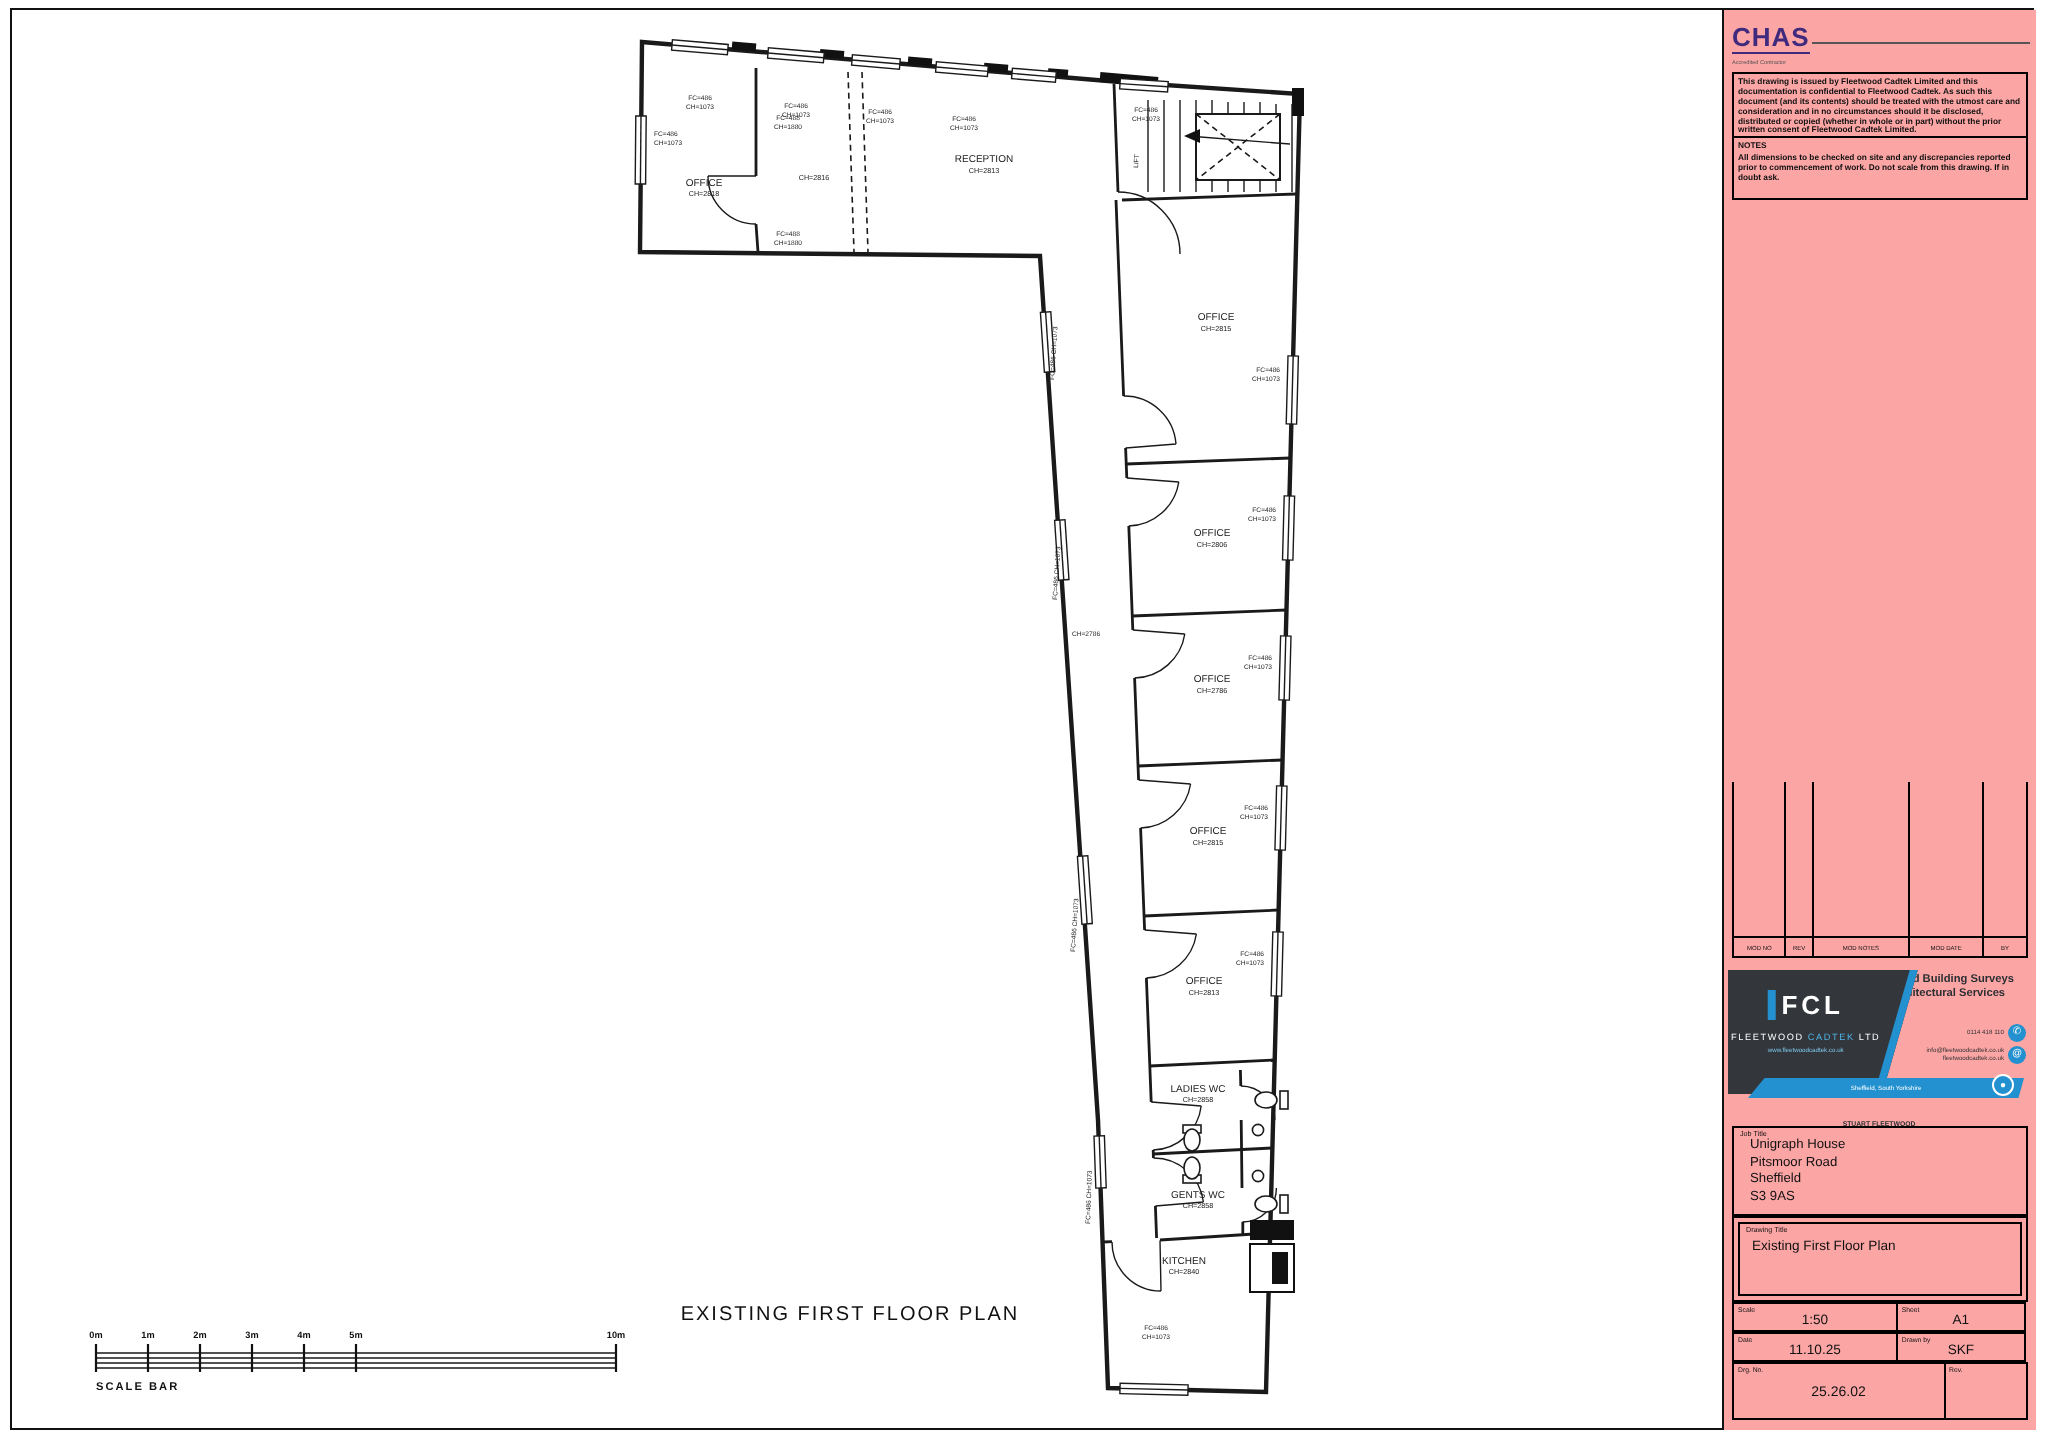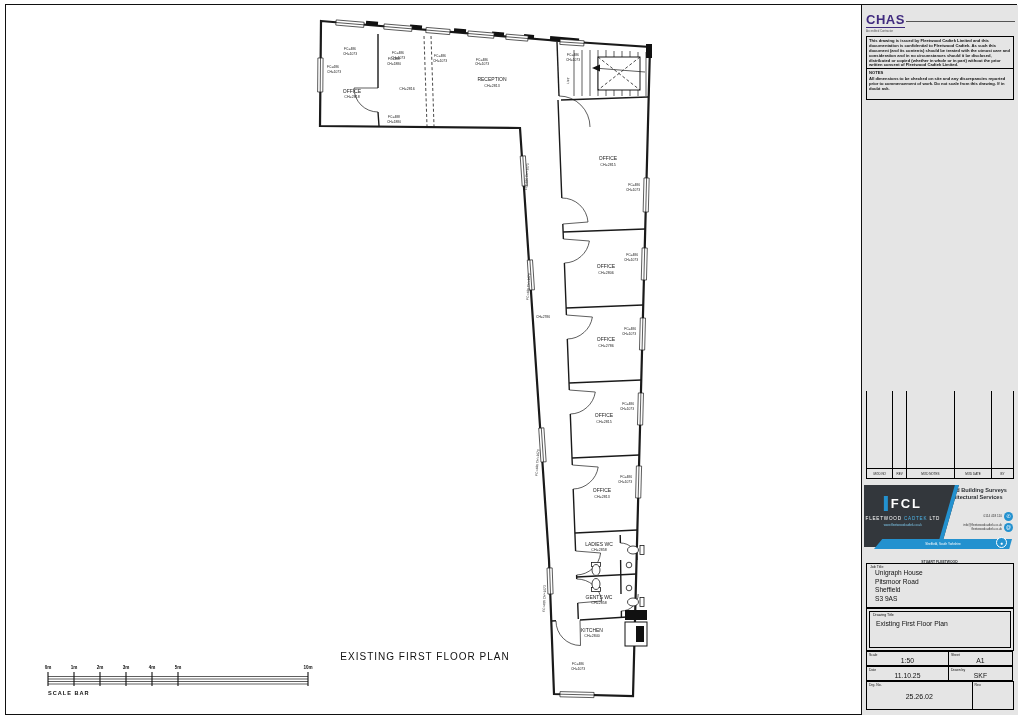--- a/index.html
+++ b/index.html
@@ -18,21 +18,21 @@
   .rm{font-size:5px;text-anchor:middle;fill:#1b1b1b;}
   .ch{font-size:3.6px;text-anchor:middle;fill:#1b1b1b;}
   .wl{font-size:3.3px;text-anchor:middle;fill:#1b1b1b;}
   .wls{font-size:3.3px;text-anchor:start;fill:#1b1b1b;}
   .wle{font-size:3.3px;text-anchor:end;fill:#1b1b1b;}
   .ttl{font-size:10px;text-anchor:middle;letter-spacing:1px;fill:#111;}
   .sbt{font-size:4.6px;font-weight:bold;text-anchor:middle;fill:#111;}
   .sbc{font-size:5.6px;font-weight:bold;letter-spacing:1px;text-anchor:start;fill:#111;}
 
   
-  .panel{position:absolute;left:861px;top:5px;width:157px;height:710px;border-left:1.5px solid #111;box-sizing:border-box;background:#e5e5e5;}
+  .panel{position:absolute;left:861px;top:5px;width:157px;height:710px;border-left:1.5px solid #111;box-sizing:border-box;background:#fca5a5;}
   .panel *{box-sizing:border-box;}
   .chas{position:absolute;left:4px;top:5px;}
   .chas .big{font-size:13px;font-weight:bold;color:#3f2a7e;letter-spacing:.5px;border-bottom:1.5px solid #3f2a7e;}
   .chas .sub{font-size:2.8px;color:#555;display:block;margin-top:1px;}
   .chas-rule{position:absolute;left:44px;right:3px;top:16px;border-top:1px solid #555;}
   .discl{position:absolute;left:4px;right:4px;top:31px;height:33px;border:1px solid #000;padding:2px 2px;font-size:4.15px;font-weight:bold;line-height:1.18;color:#111;overflow:hidden;}
   .notes{position:absolute;left:4px;right:4px;top:64px;height:31px;border:1px solid #000;border-top:none;padding:2px 2px;font-size:4.15px;font-weight:bold;line-height:1.18;color:#111;overflow:hidden;}
   .notes .nt{display:block;margin-bottom:1px;}
   .revtable{position:absolute;left:4px;right:4px;top:386px;height:88px;display:flex;border-right:1px solid #000;}
   .revcol{display:flex;flex-direction:column;border-left:1px solid #000;}

